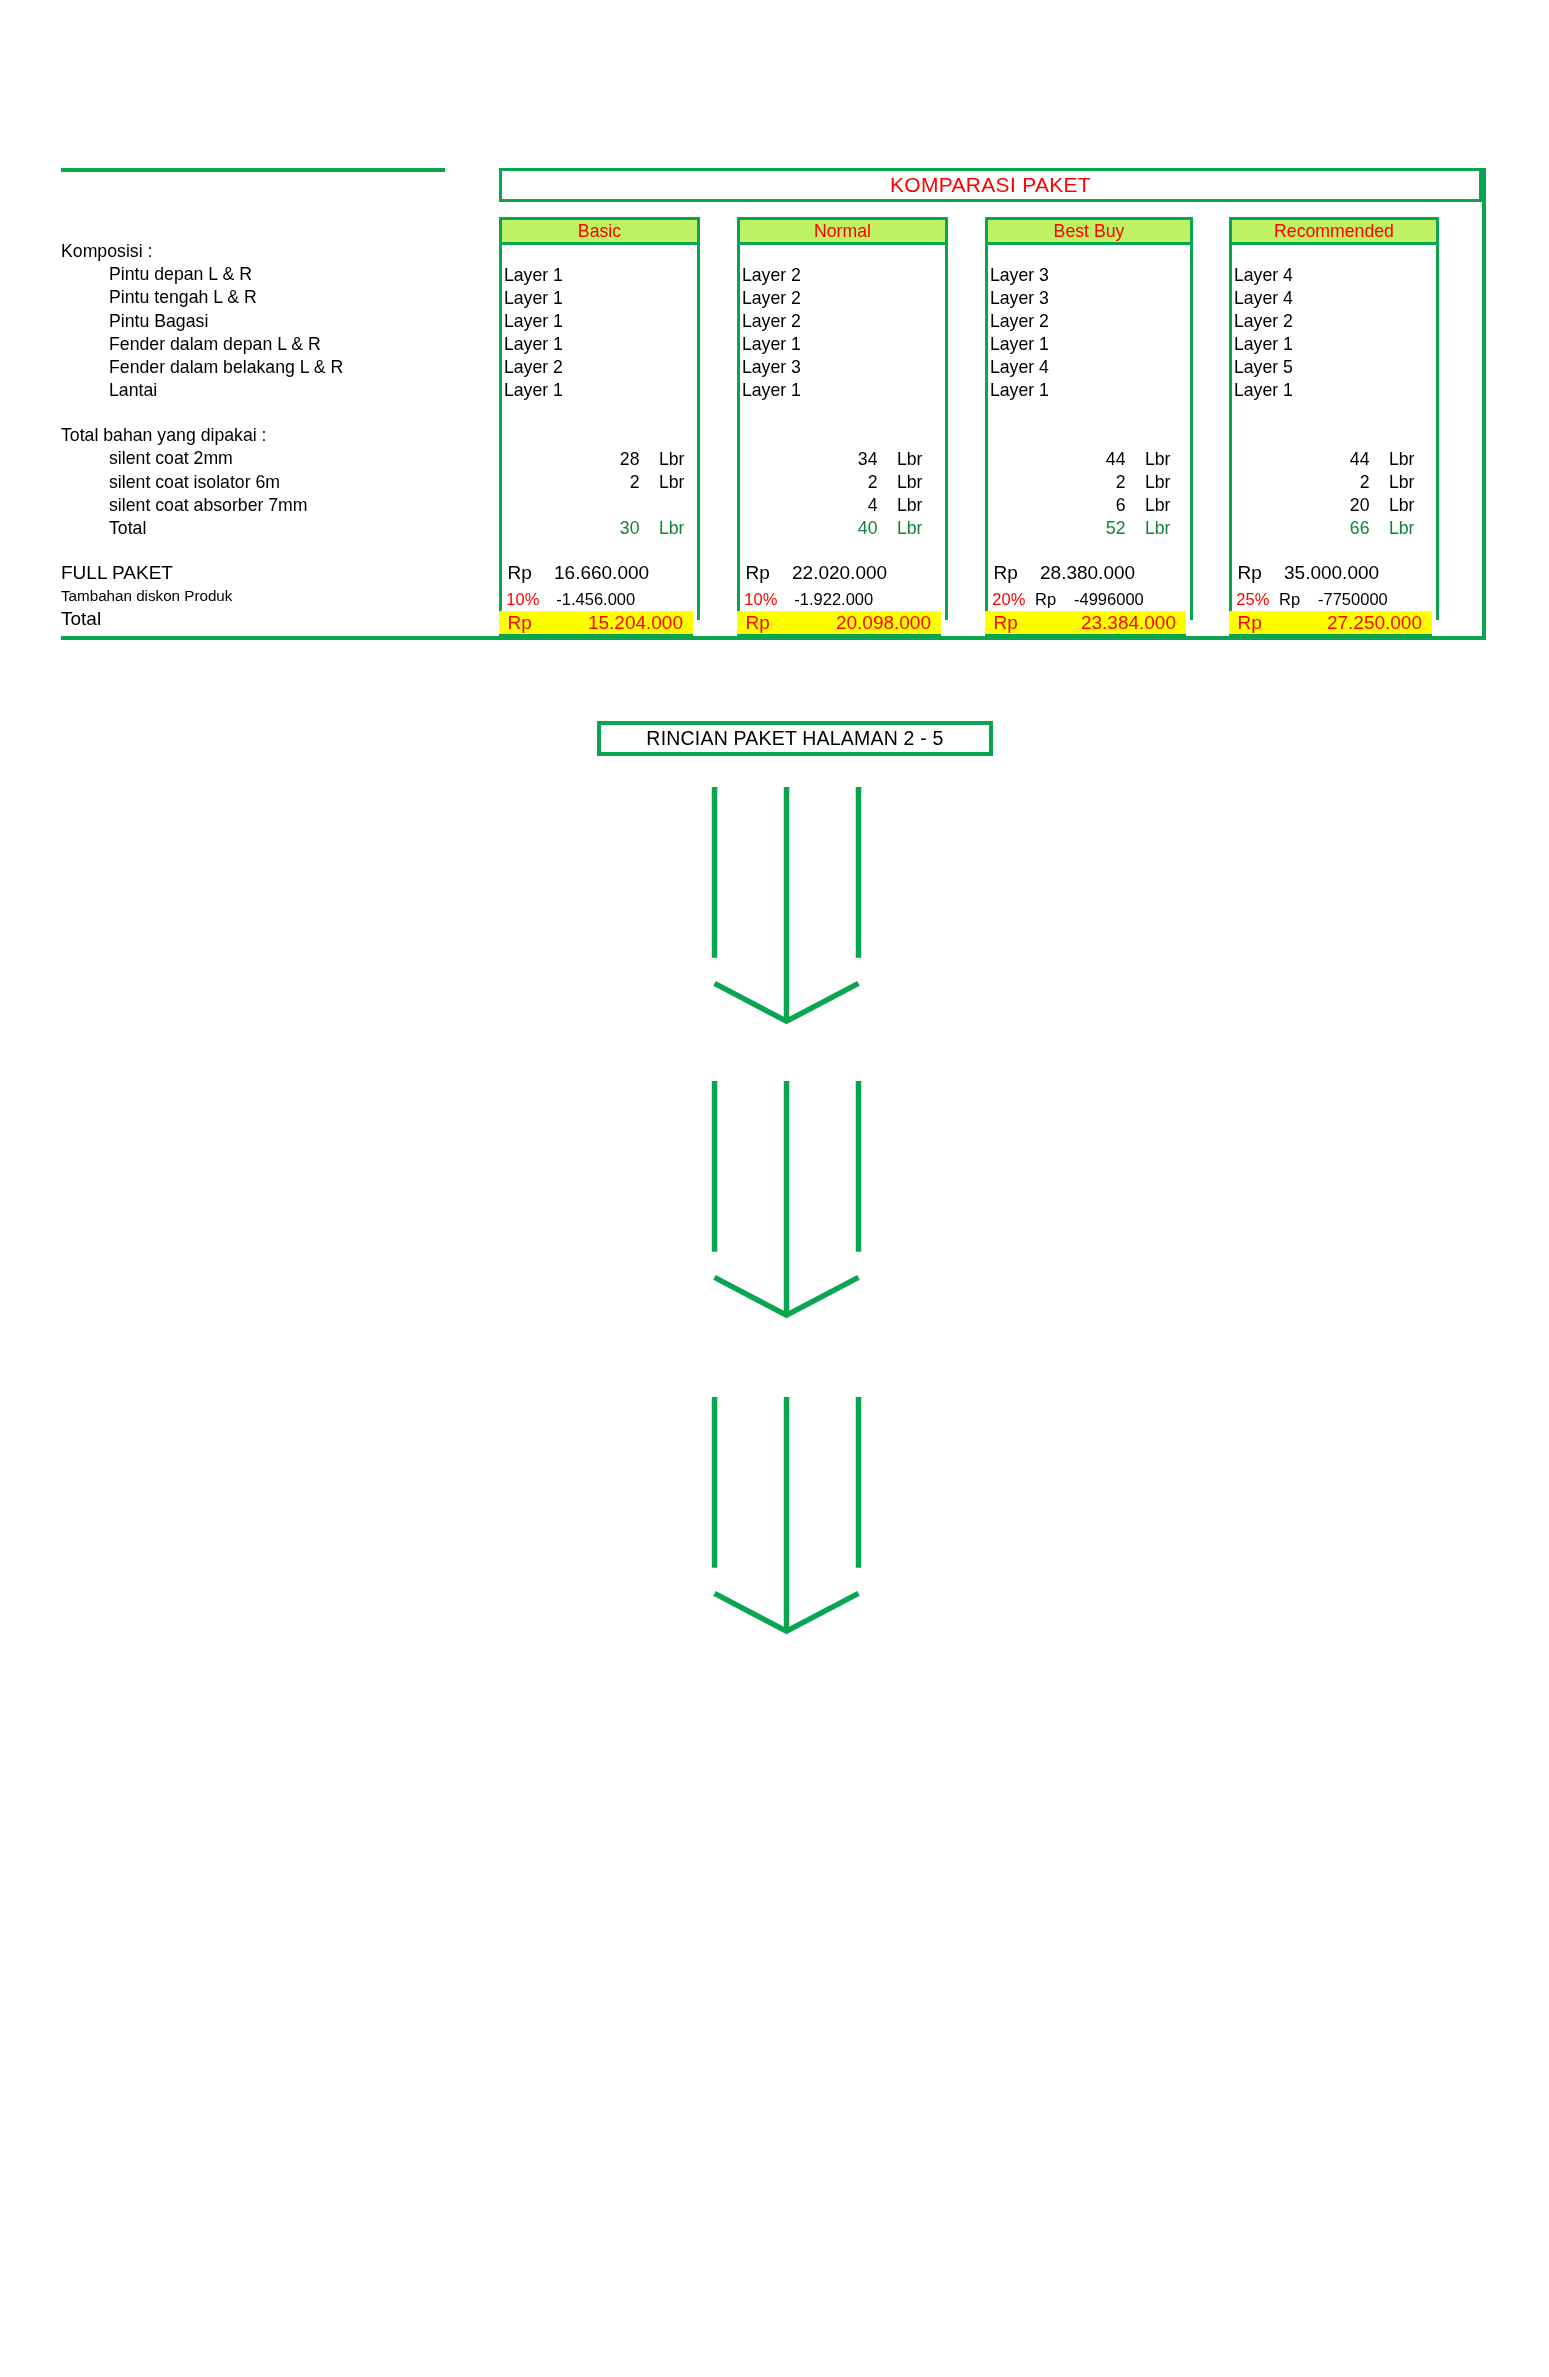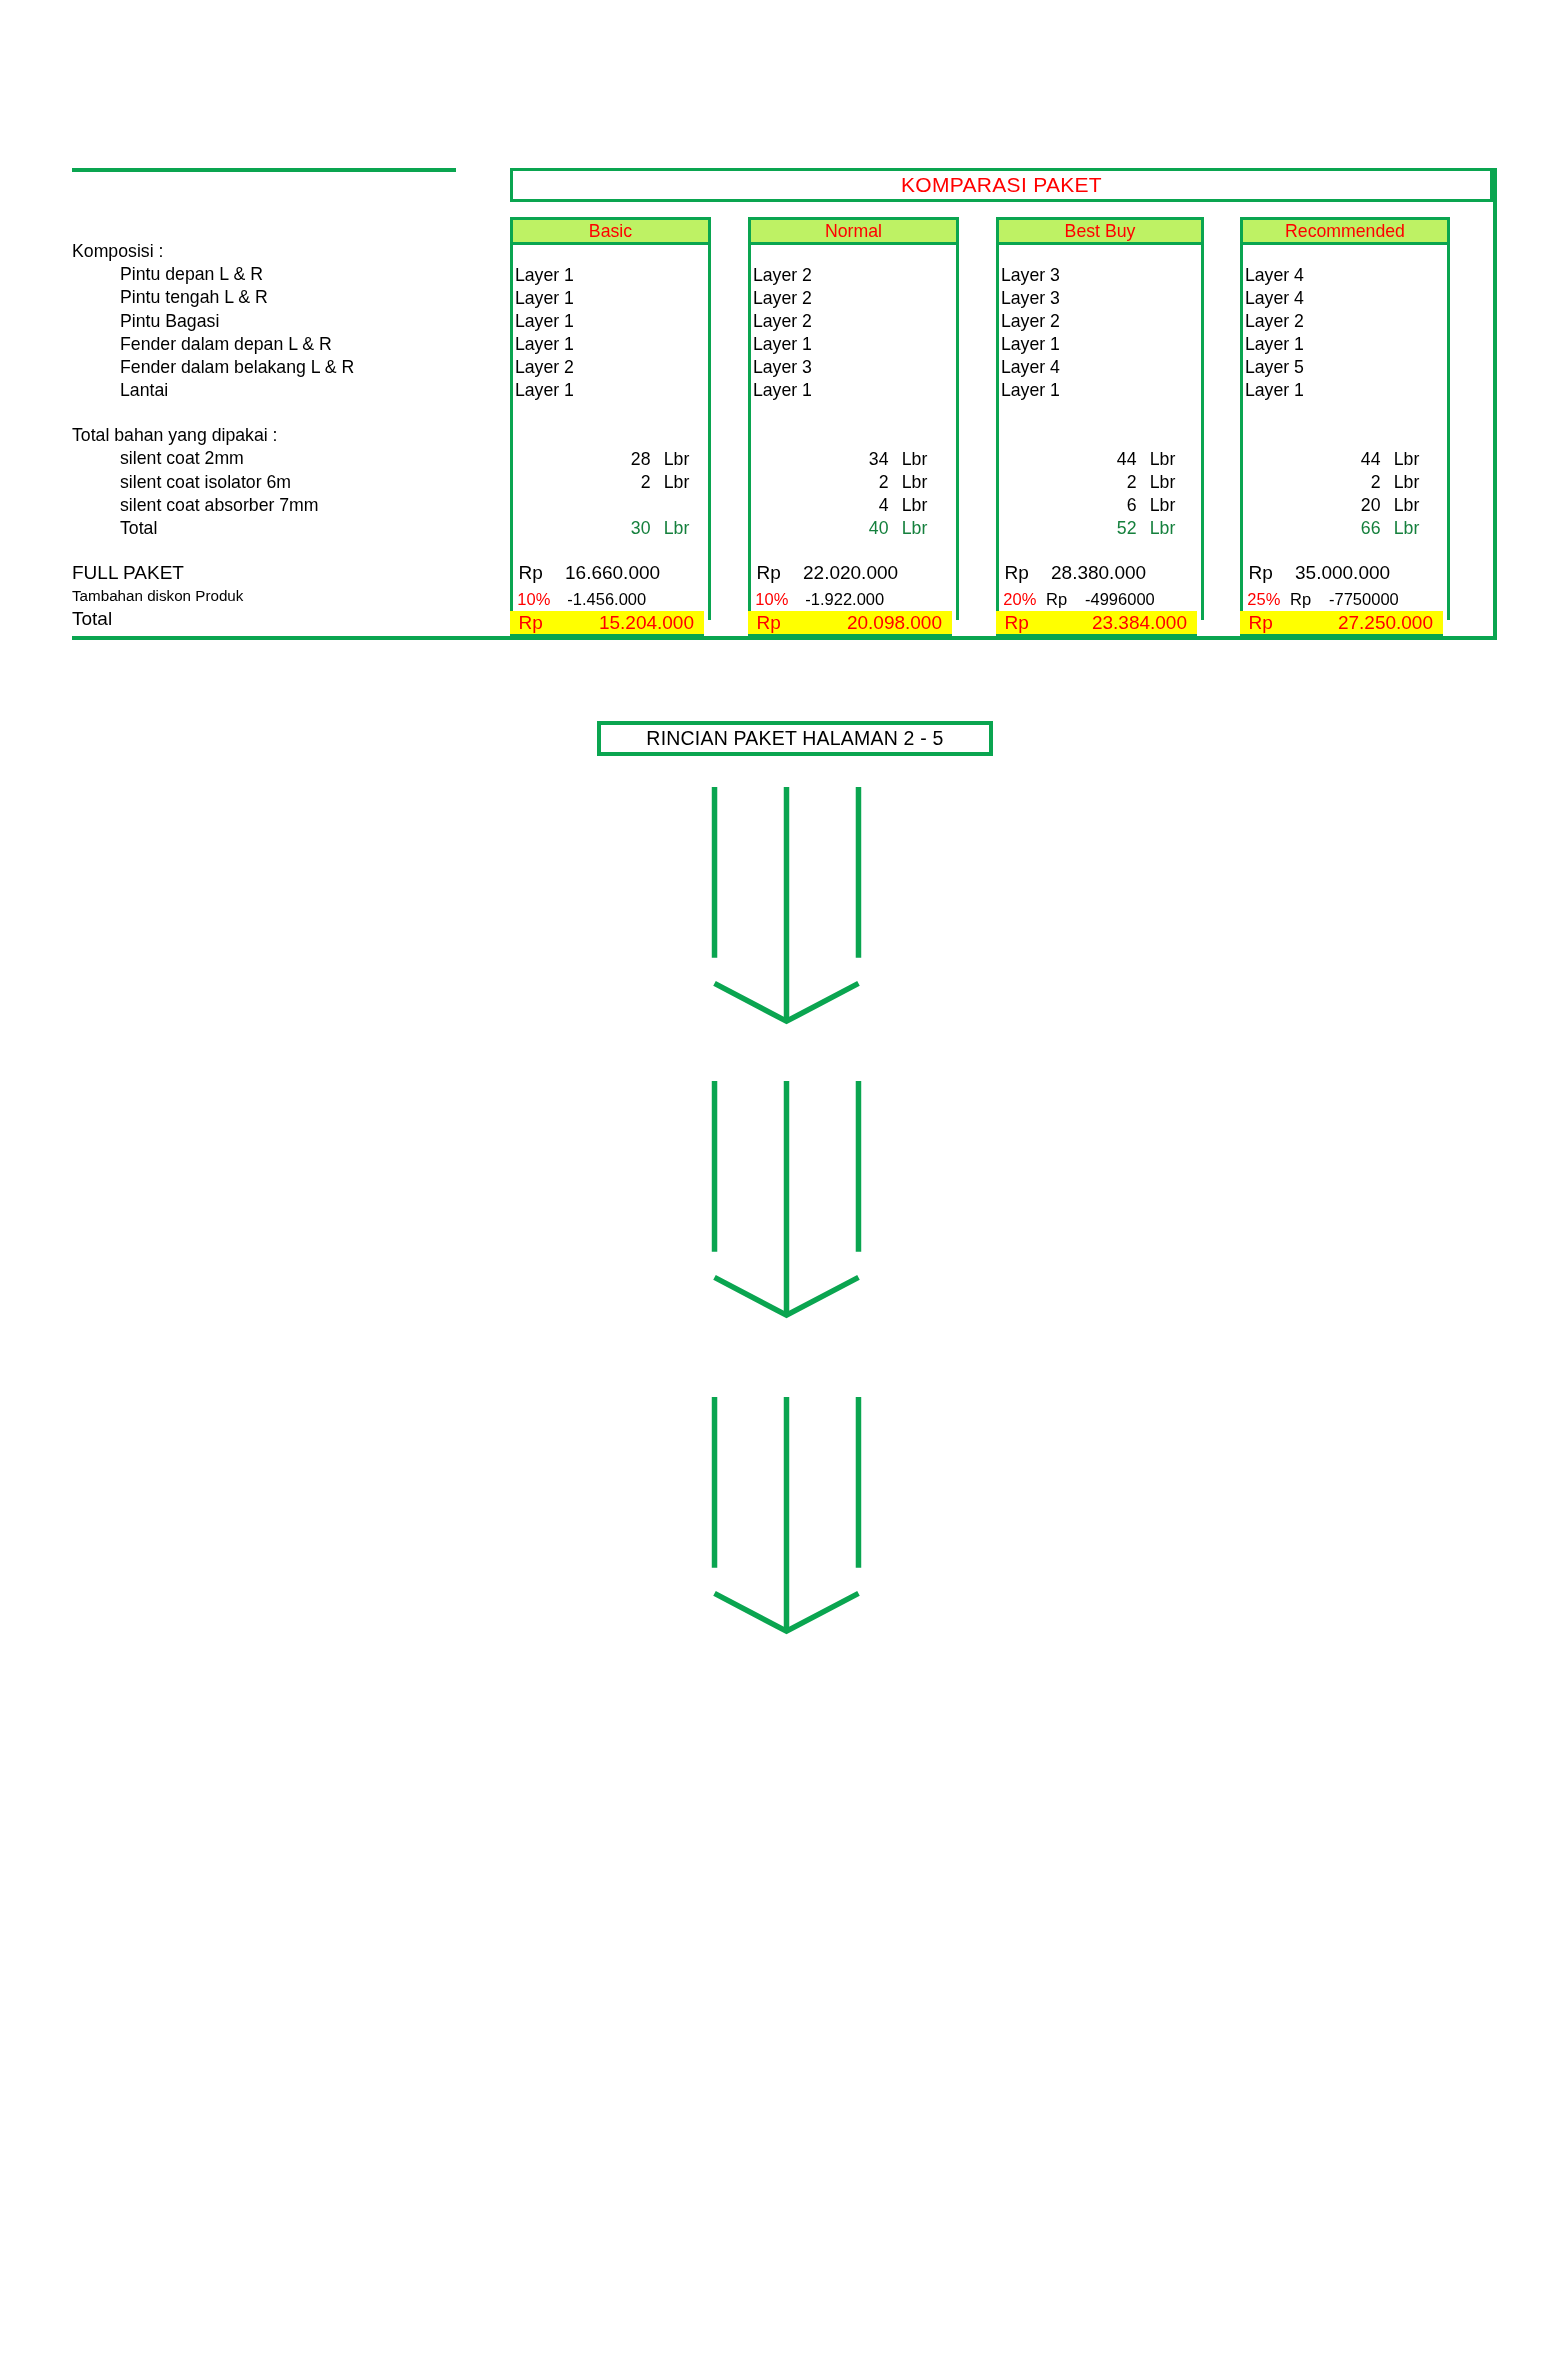--- a/index.html
+++ b/index.html
@@ -13,21 +13,21 @@
     position: relative;
     font-family: "Liberation Sans", sans-serif;
     color: #000000;
     overflow: hidden;
   }
   .red  { color: #15803d; }
 
   
   #comparison-frame {
     position: absolute;
-    left: 72px;
+    left: 61px;
     top: 168px;
     width: 1425px;
     height: 472px;
   }
   .frame-line-top {
     position: absolute;
     left: 0; top: 0;
     width: 384px; height: 4.3px;
     background: #0aa550;
   }
@@ -130,21 +130,21 @@
     font-size: 17.7px;
   }
   .qty .num {
     display: inline-block;
     min-width: 34px;
     text-align: right;
   }
   .qty .unit {
     display: inline-block;
     width: 45px;
-    text-align: center;
+    text-align: right;
     padding-left: 7px;
     box-sizing: border-box;
   }
 
   
   .money {
     position: absolute;
     display: flex;
     font-size: 19px;
     white-space: nowrap;

